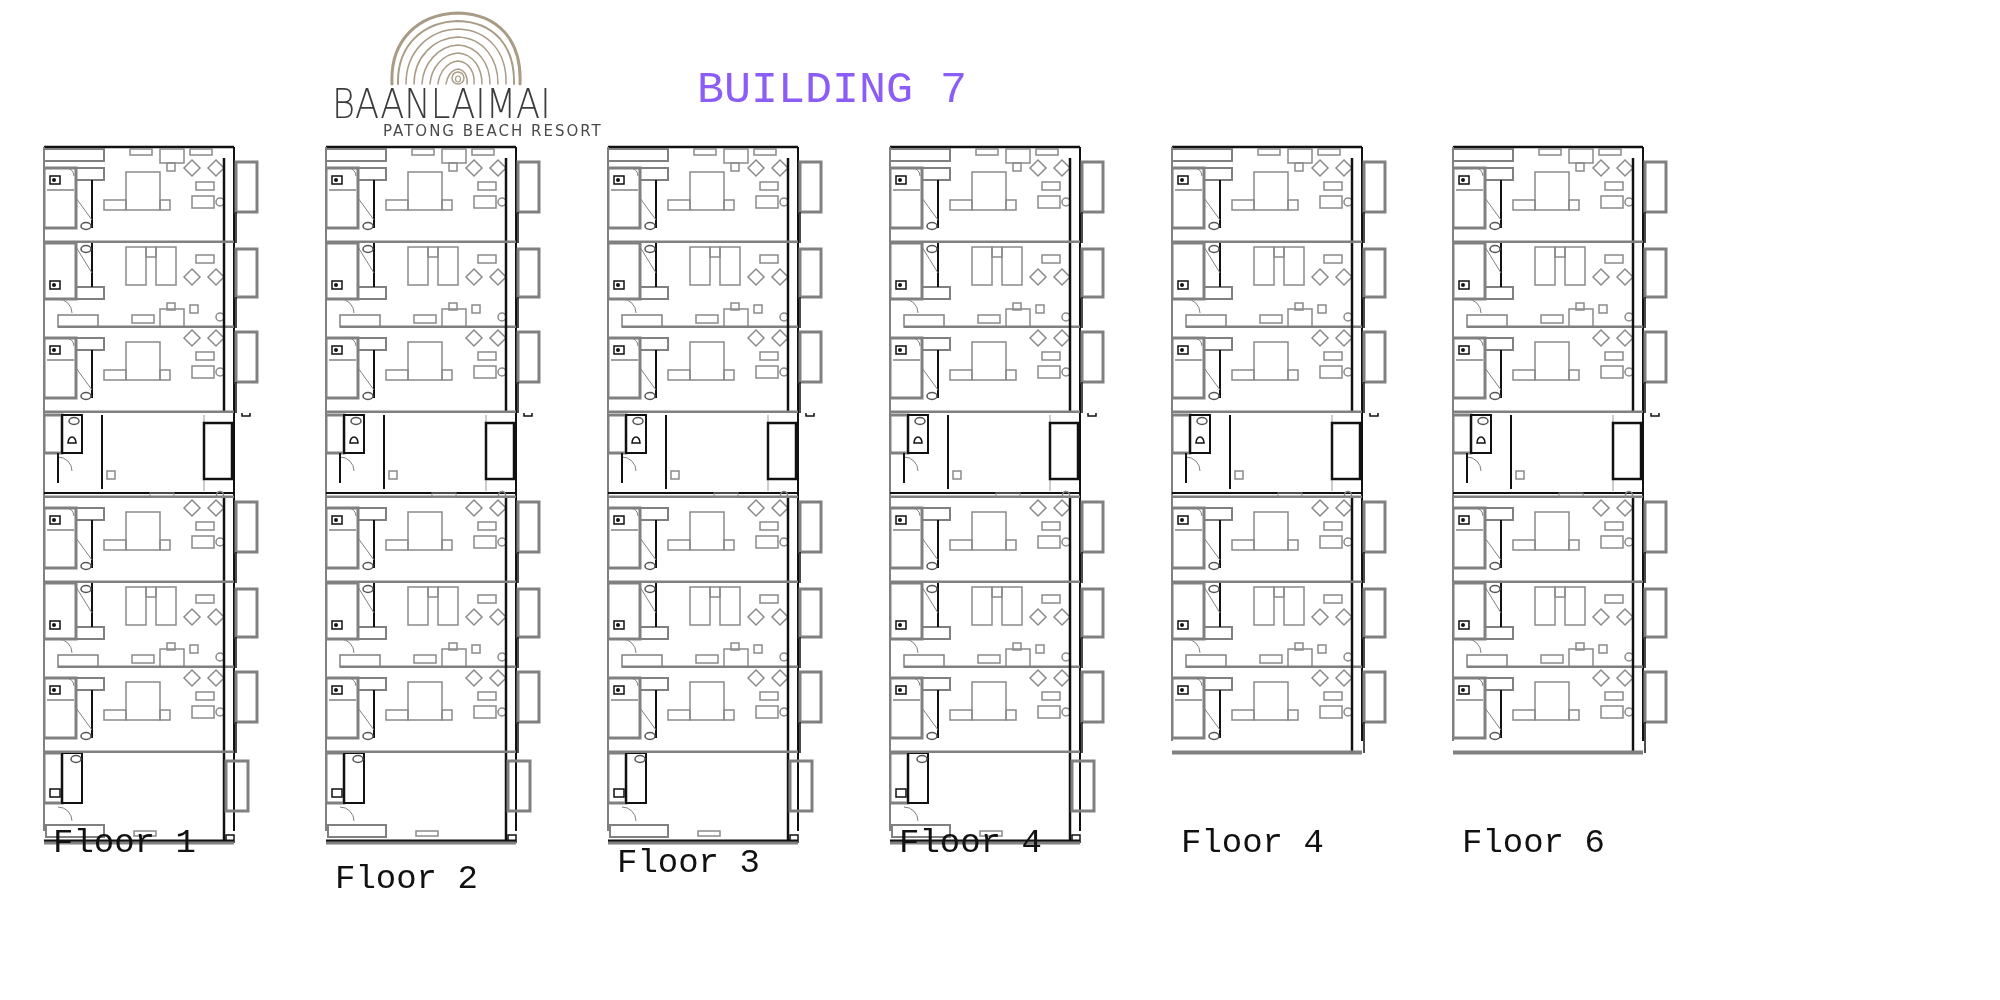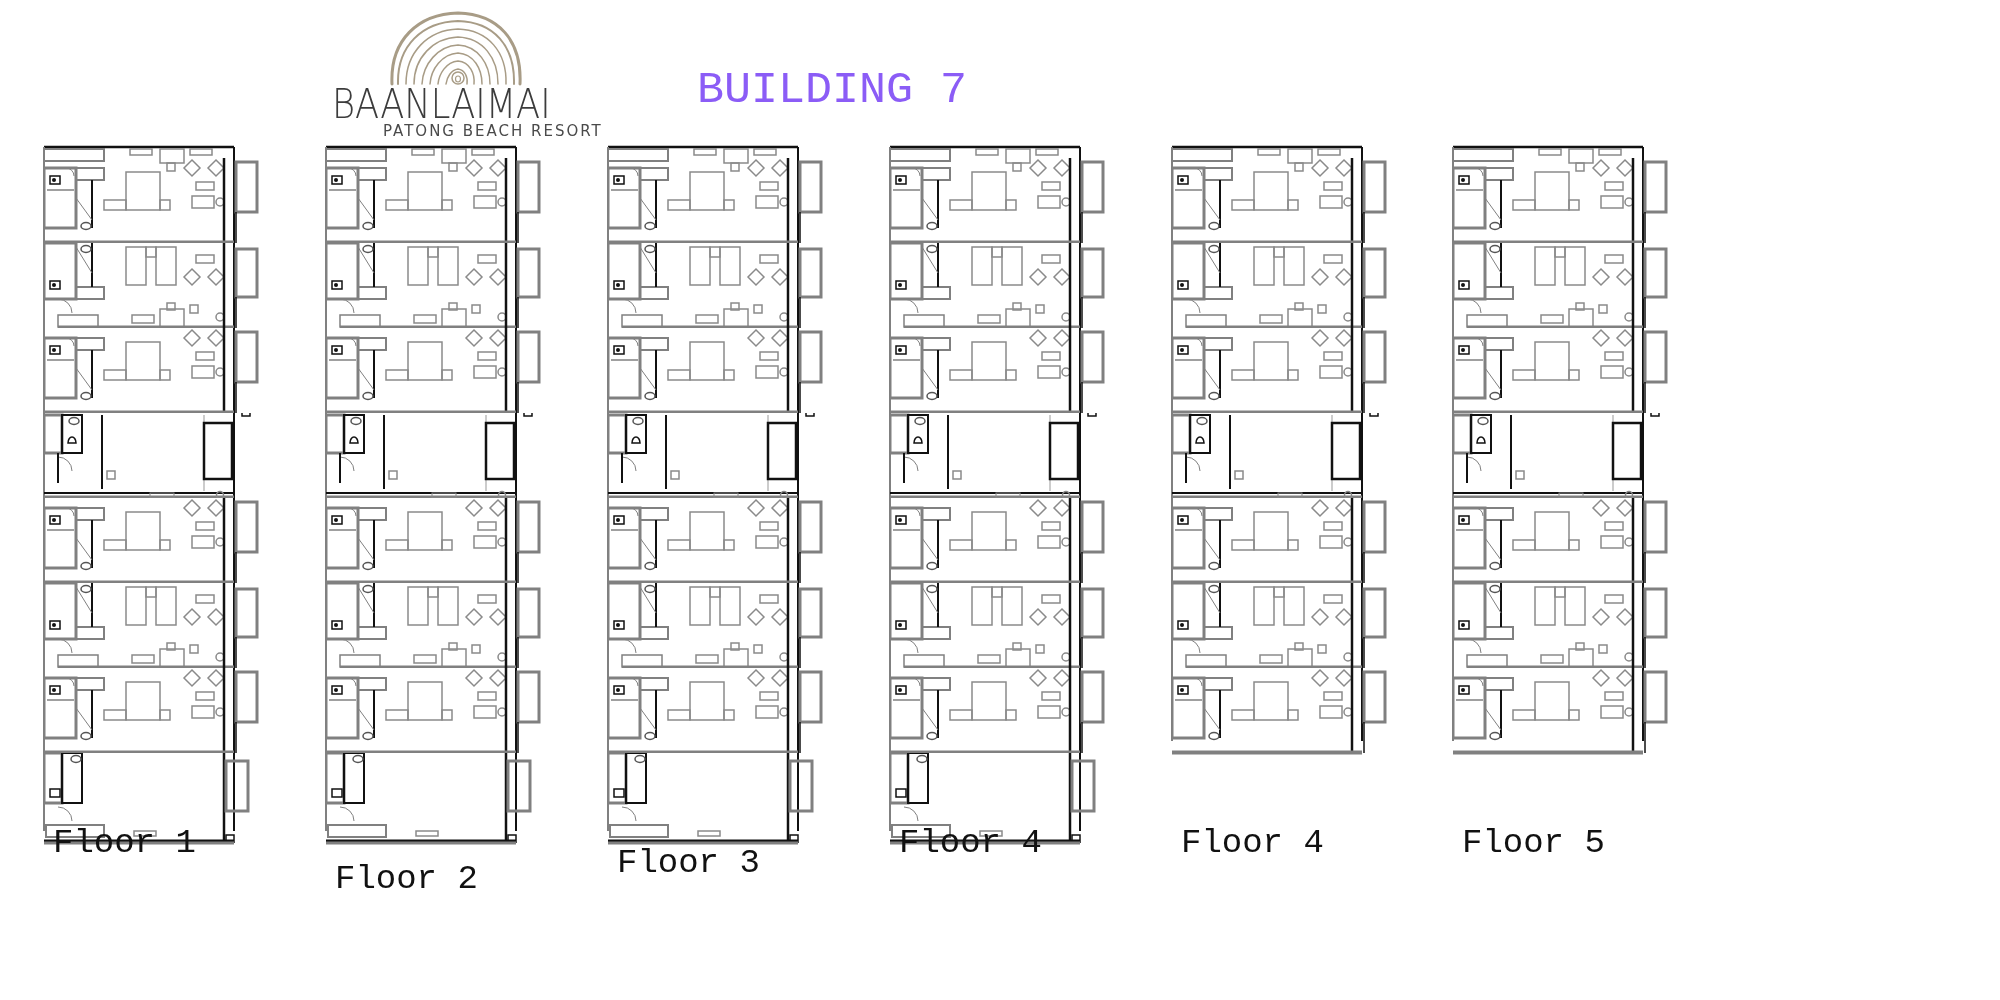--- a/index.html
+++ b/index.html
@@ -269,14 +269,14 @@
         <use href="#unit-bed" x="0" y="12" width="230" height="85"></use>
         <use href="#unit-twin" x="0" y="97" width="230" height="85"></use>
         <use href="#unit-bed" x="0" y="182" width="230" height="85"></use>
         <use href="#unit-lobby" x="0" y="267" width="230" height="85"></use>
         <use href="#unit-bed" x="0" y="352" width="230" height="85"></use>
         <use href="#unit-twin" x="0" y="437" width="230" height="85"></use>
         <use href="#unit-bed" x="0" y="522" width="230" height="85"></use>
         <line x1="0" x2="190" y1="607" y2="607" stroke="#808080" stroke-width="3"></line>
       </svg>
     </div>
-    <div class="floor-label" style="left: 1462px;">Floor 5</div>
+    <div class="floor-label" style="left: 1462px;">Floor 6</div>
   </div>
 
 </body></html>

